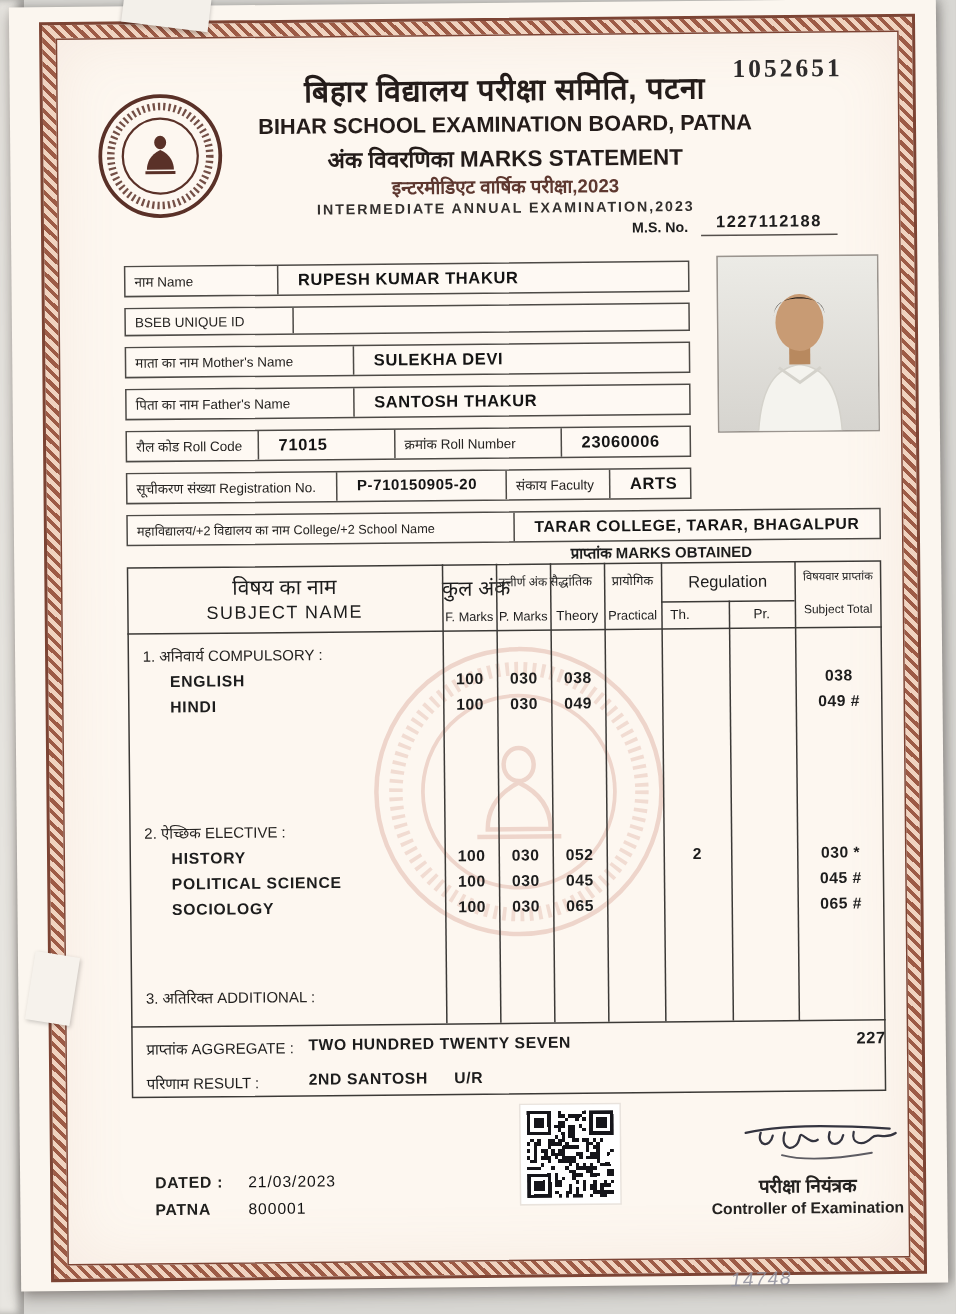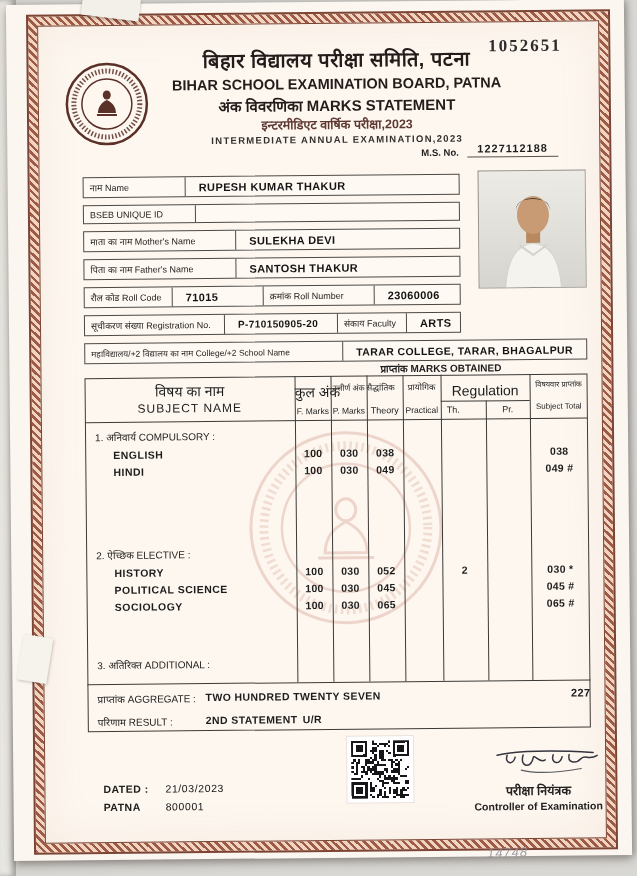--- a/index.html
+++ b/index.html
@@ -160,21 +160,21 @@
       <div class="hcell" style="left:0;top:18px;width:210px;font-size:14px">विषय का नाम</div>
       <div class="hcell" style="left:0;top:38px;width:210px;font-size:12px;letter-spacing:1px">SUBJECT NAME</div>
       <div class="hcell" style="left:210px;top:20px;width:44px;font-size:14px">कुल अंक</div>
       <div class="hcell" style="left:210px;top:44px;width:36px;font-size:8.5px">F. Marks</div>
       <div class="hcell" style="left:246px;top:20px;width:36px;font-size:8px">उत्तीर्ण अंक</div>
       <div class="hcell" style="left:246px;top:44px;width:36px;font-size:8.5px">P. Marks</div>
       <div class="hcell" style="left:272px;top:20px;width:48px;font-size:8.5px">सैद्धांतिक</div>
       <div class="hcell" style="left:282px;top:44px;width:36px;font-size:9px">Theory</div>
       <div class="hcell" style="left:318px;top:20px;width:38px;font-size:8.5px">प्रायोगिक</div>
       <div class="hcell" style="left:318px;top:44px;width:38px;font-size:8.5px">Practical</div>
-      <div class="hcell" style="left:356px;top:22px;width:89px;font-size:14px">Regulation</div>
+      <div class="hcell" style="left:356px;top:22px;width:89px;font-size:11px">Regulation</div>
       <div class="hcell" style="left:356px;top:44px;width:25px;font-size:9px">Th.</div>
       <div class="hcell" style="left:401px;top:44px;width:44px;font-size:9px">Pr.</div>
       <div class="hcell" style="left:445px;top:19px;width:58px;font-size:7.5px">विषयवार प्राप्तांक</div>
       <div class="hcell" style="left:445px;top:42px;width:58px;font-size:8px">Subject Total</div>
 
       <div class="hline" style="left:0;top:58px;width:503px"></div>
       <div class="hline" style="left:356px;top:40px;width:89px"></div>
       <div class="hline" style="left:0;top:320px;width:503px"></div>
       <div class="vline" style="left:210px;top:14px;height:306px"></div>
       <div class="vline" style="left:246px;top:14px;height:306px"></div>
@@ -239,21 +239,21 @@
         <div class="c"></div>
         <div class="c">065 #</div>
       </div>
 
       <div class="sect" style="top:294px">3.  अतिरिक्त  ADDITIONAL :</div>
 
       <div class="sumlab" style="left:10px;top:328px">प्राप्तांक  AGGREGATE :</div>
       <div class="sumval" style="left:118px;top:328px">TWO HUNDRED TWENTY SEVEN</div>
       <div class="sumval" style="left:445px;top:327px;width:58px;text-align:right;font-size:11px">227</div>
       <div class="sumlab" style="left:10px;top:351px">परिणाम  RESULT   :</div>
-      <div class="sumval" style="left:118px;top:351px">2ND STATEMENT</div>
+      <div class="sumval" style="left:118px;top:351px">2ND SANTOSH</div>
       <div class="sumval" style="left:215px;top:351px">U/R</div>
     </div>
 
     <div class="qr">
       <svg id="qr-svg" width="58" height="58" viewBox="0 0 25 25" shape-rendering="crispEdges">
           <path fill="#15151a" d="M9 0h1v1h-1zM16 0h1v1h-1zM9 1h1v1h-1zM10 1h1v1h-1zM12 1h1v1h-1zM13 1h1v1h-1zM14 1h1v1h-1zM15 1h1v1h-1zM11 2h1v1h-1zM14 2h1v1h-1zM16 2h1v1h-1zM9 3h1v1h-1zM10 3h1v1h-1zM8 4h1v1h-1zM9 4h1v1h-1zM10 4h1v1h-1zM12 4h1v1h-1zM13 4h1v1h-1zM15 4h1v1h-1zM9 5h1v1h-1zM12 5h1v1h-1zM13 5h1v1h-1zM16 5h1v1h-1zM10 6h1v1h-1zM12 6h1v1h-1zM13 6h1v1h-1zM8 7h1v1h-1zM10 7h1v1h-1zM12 7h1v1h-1zM13 7h1v1h-1zM1 8h1v1h-1zM3 8h1v1h-1zM6 8h1v1h-1zM7 8h1v1h-1zM9 8h1v1h-1zM10 8h1v1h-1zM13 8h1v1h-1zM14 8h1v1h-1zM16 8h1v1h-1zM17 8h1v1h-1zM19 8h1v1h-1zM21 8h1v1h-1zM0 9h1v1h-1zM2 9h1v1h-1zM3 9h1v1h-1zM6 9h1v1h-1zM7 9h1v1h-1zM8 9h1v1h-1zM9 9h1v1h-1zM11 9h1v1h-1zM17 9h1v1h-1zM18 9h1v1h-1zM20 9h1v1h-1zM2 10h1v1h-1zM6 10h1v1h-1zM10 10h1v1h-1zM11 10h1v1h-1zM12 10h1v1h-1zM13 10h1v1h-1zM14 10h1v1h-1zM17 10h1v1h-1zM19 10h1v1h-1zM20 10h1v1h-1zM0 11h1v1h-1zM2 11h1v1h-1zM4 11h1v1h-1zM5 11h1v1h-1zM7 11h1v1h-1zM9 11h1v1h-1zM10 11h1v1h-1zM17 11h1v1h-1zM20 11h1v1h-1zM24 11h1v1h-1zM2 12h1v1h-1zM5 12h1v1h-1zM7 12h1v1h-1zM8 12h1v1h-1zM9 12h1v1h-1zM10 12h1v1h-1zM14 12h1v1h-1zM15 12h1v1h-1zM18 12h1v1h-1zM19 12h1v1h-1zM20 12h1v1h-1zM23 12h1v1h-1zM0 13h1v1h-1zM2 13h1v1h-1zM4 13h1v1h-1zM5 13h1v1h-1zM6 13h1v1h-1zM8 13h1v1h-1zM10 13h1v1h-1zM11 13h1v1h-1zM12 13h1v1h-1zM13 13h1v1h-1zM15 13h1v1h-1zM17 13h1v1h-1zM18 13h1v1h-1zM19 13h1v1h-1zM20 13h1v1h-1zM1 14h1v1h-1zM2 14h1v1h-1zM6 14h1v1h-1zM9 14h1v1h-1zM10 14h1v1h-1zM11 14h1v1h-1zM12 14h1v1h-1zM13 14h1v1h-1zM20 14h1v1h-1zM4 15h1v1h-1zM12 15h1v1h-1zM14 15h1v1h-1zM16 15h1v1h-1zM18 15h1v1h-1zM21 15h1v1h-1zM22 15h1v1h-1zM23 15h1v1h-1zM0 16h1v1h-1zM1 16h1v1h-1zM2 16h1v1h-1zM3 16h1v1h-1zM7 16h1v1h-1zM11 16h1v1h-1zM14 16h1v1h-1zM15 16h1v1h-1zM16 16h1v1h-1zM17 16h1v1h-1zM18 16h1v1h-1zM19 16h1v1h-1zM12 17h1v1h-1zM13 17h1v1h-1zM17 17h1v1h-1zM18 17h1v1h-1zM23 17h1v1h-1zM24 17h1v1h-1zM8 18h1v1h-1zM13 18h1v1h-1zM14 18h1v1h-1zM15 18h1v1h-1zM18 18h1v1h-1zM19 18h1v1h-1zM20 18h1v1h-1zM23 18h1v1h-1zM24 18h1v1h-1zM8 19h1v1h-1zM10 19h1v1h-1zM13 19h1v1h-1zM8 20h1v1h-1zM9 20h1v1h-1zM14 20h1v1h-1zM16 20h1v1h-1zM19 20h1v1h-1zM22 20h1v1h-1zM24 20h1v1h-1zM8 21h1v1h-1zM9 21h1v1h-1zM12 21h1v1h-1zM16 21h1v1h-1zM18 21h1v1h-1zM19 21h1v1h-1zM21 21h1v1h-1zM22 21h1v1h-1zM23 21h1v1h-1zM12 22h1v1h-1zM14 22h1v1h-1zM16 22h1v1h-1zM18 22h1v1h-1zM19 22h1v1h-1zM21 22h1v1h-1zM8 23h1v1h-1zM11 23h1v1h-1zM12 23h1v1h-1zM14 23h1v1h-1zM19 23h1v1h-1zM20 23h1v1h-1zM21 23h1v1h-1zM22 23h1v1h-1zM23 23h1v1h-1zM24 23h1v1h-1zM9 24h1v1h-1zM11 24h1v1h-1zM13 24h1v1h-1zM14 24h1v1h-1zM15 24h1v1h-1zM18 24h1v1h-1zM21 24h1v1h-1zM22 24h1v1h-1z"></path>
           <path fill="#15151a" fill-rule="evenodd" d="M0 0h7v7h-7zM1 1v5h5v-5zM2 2h3v3h-3z"></path>
           <path fill="#15151a" fill-rule="evenodd" d="M18 0h7v7h-7zM19 1v5h5v-5zM20 2h3v3h-3z"></path>
           <path fill="#15151a" fill-rule="evenodd" d="M0 18h7v7h-7zM1 19v5h5v-5zM2 20h3v3h-3z"></path>
         </svg>

